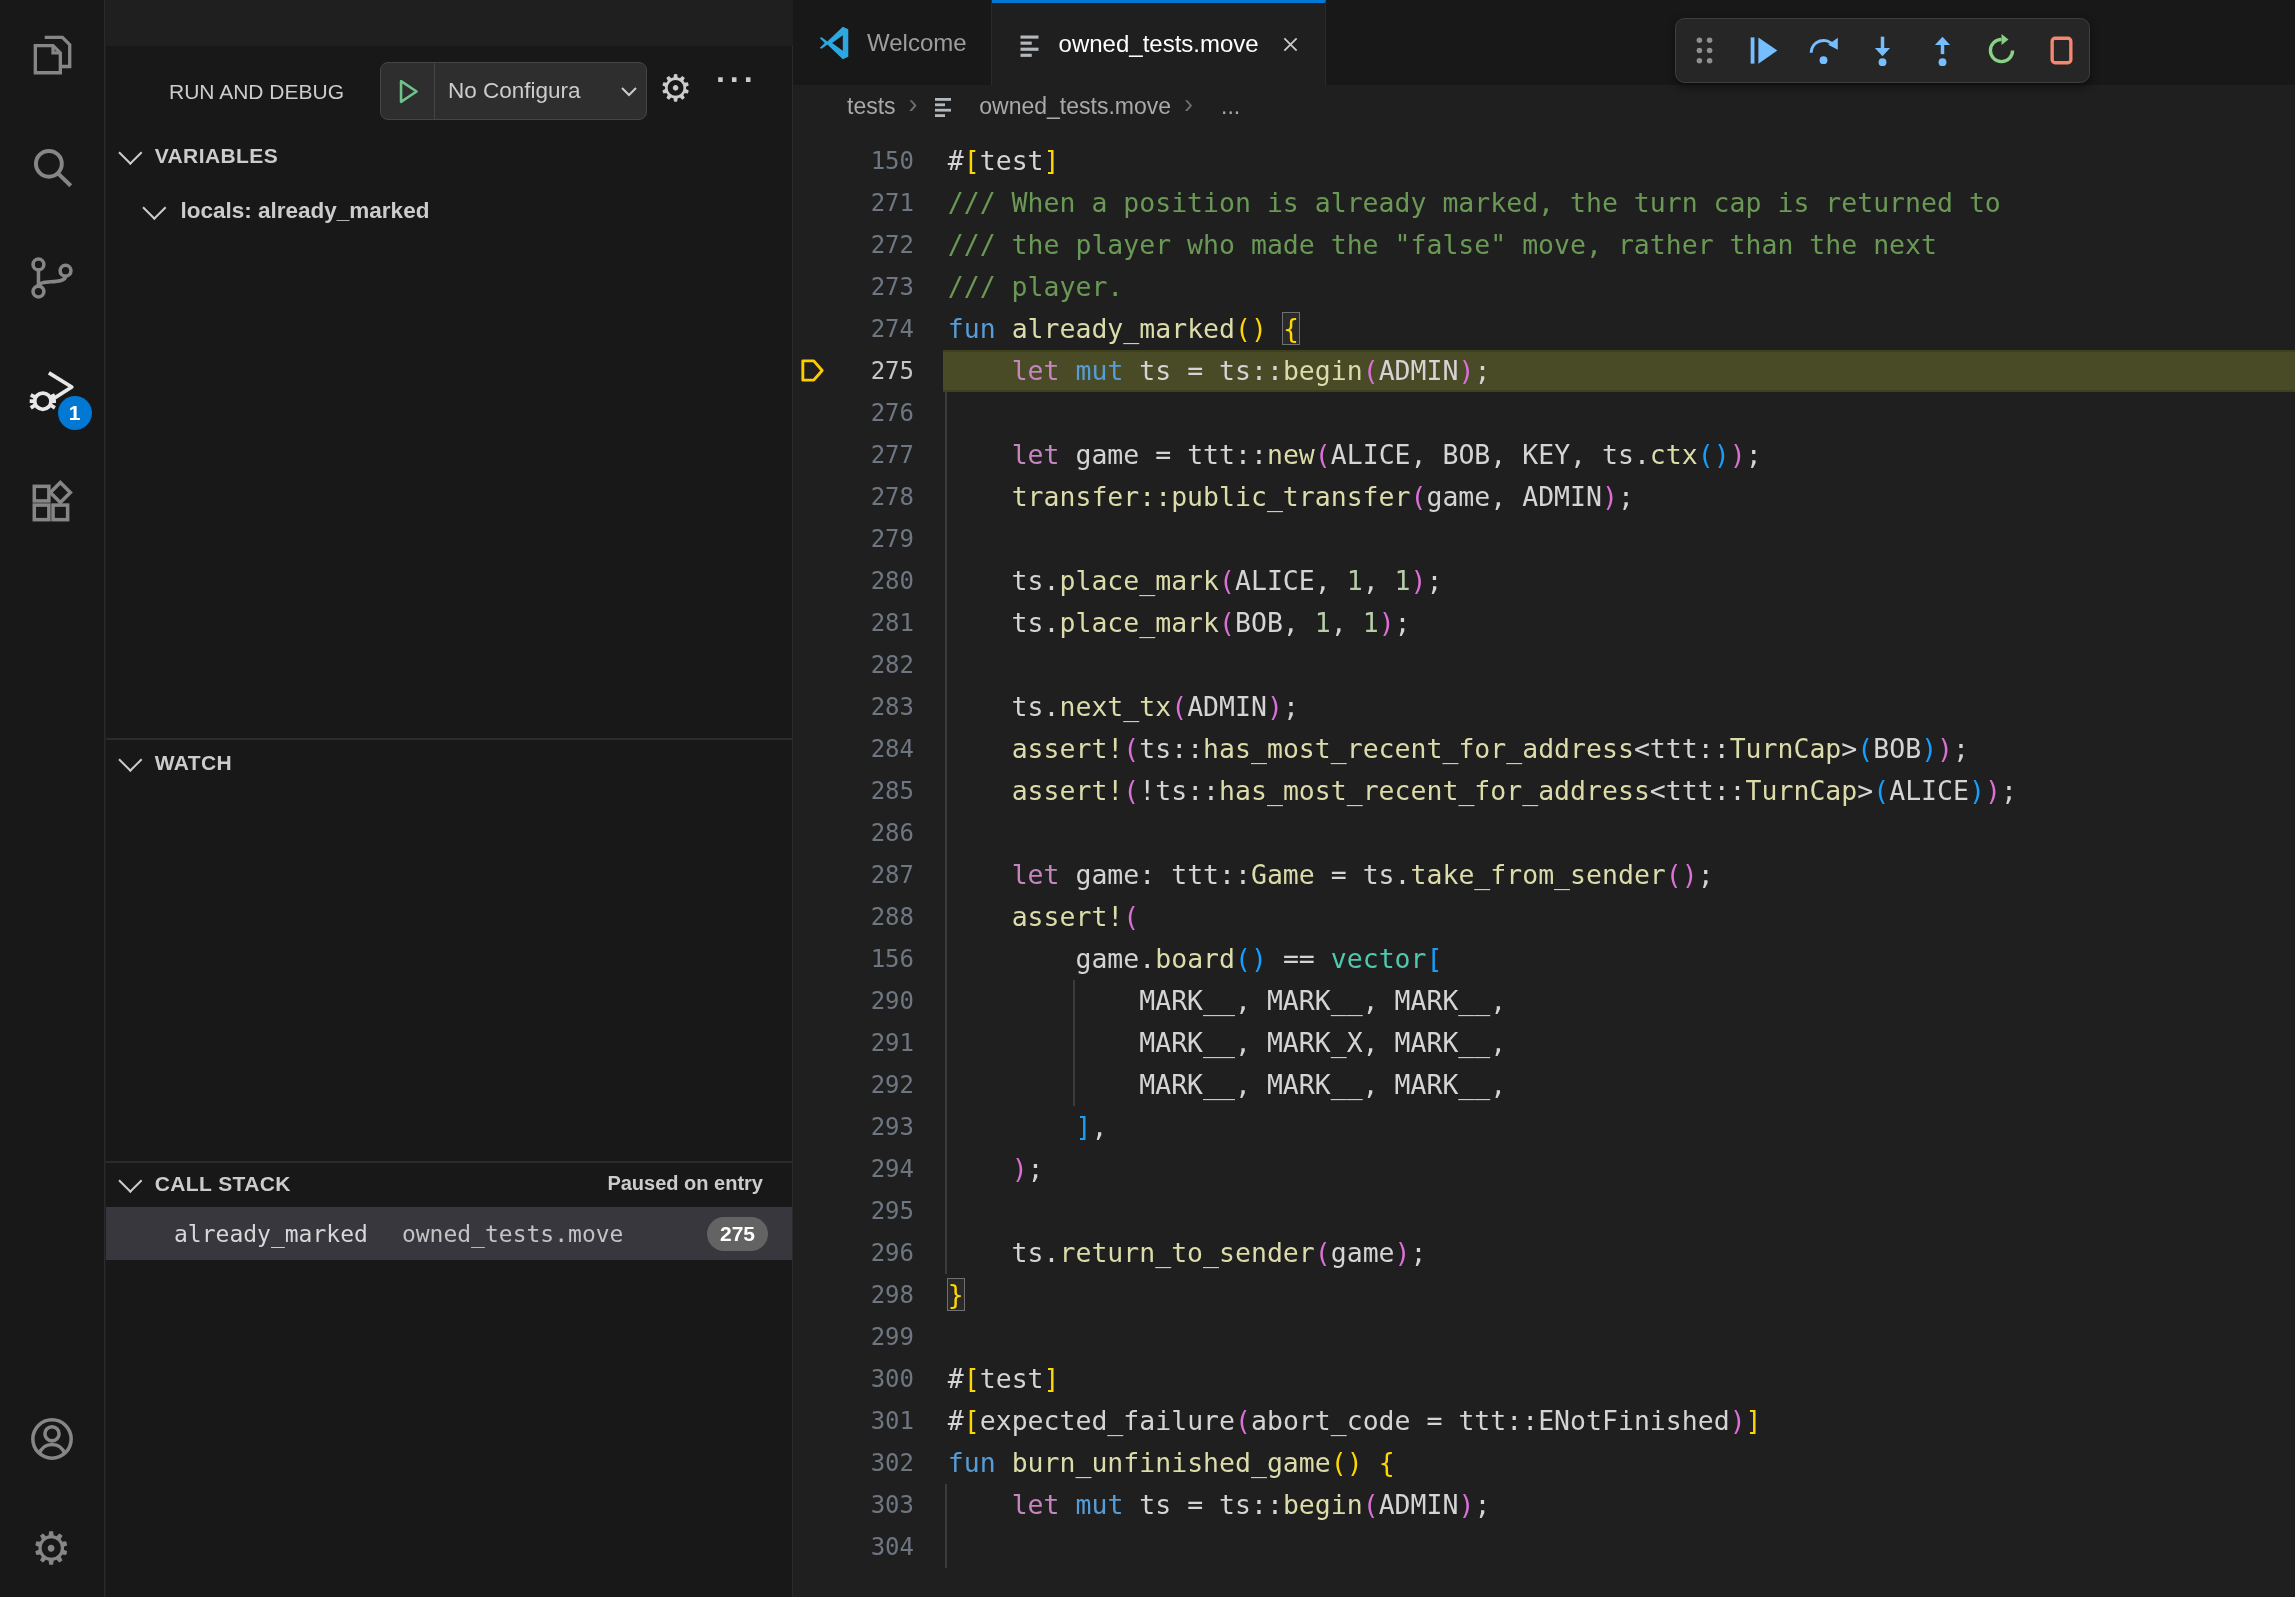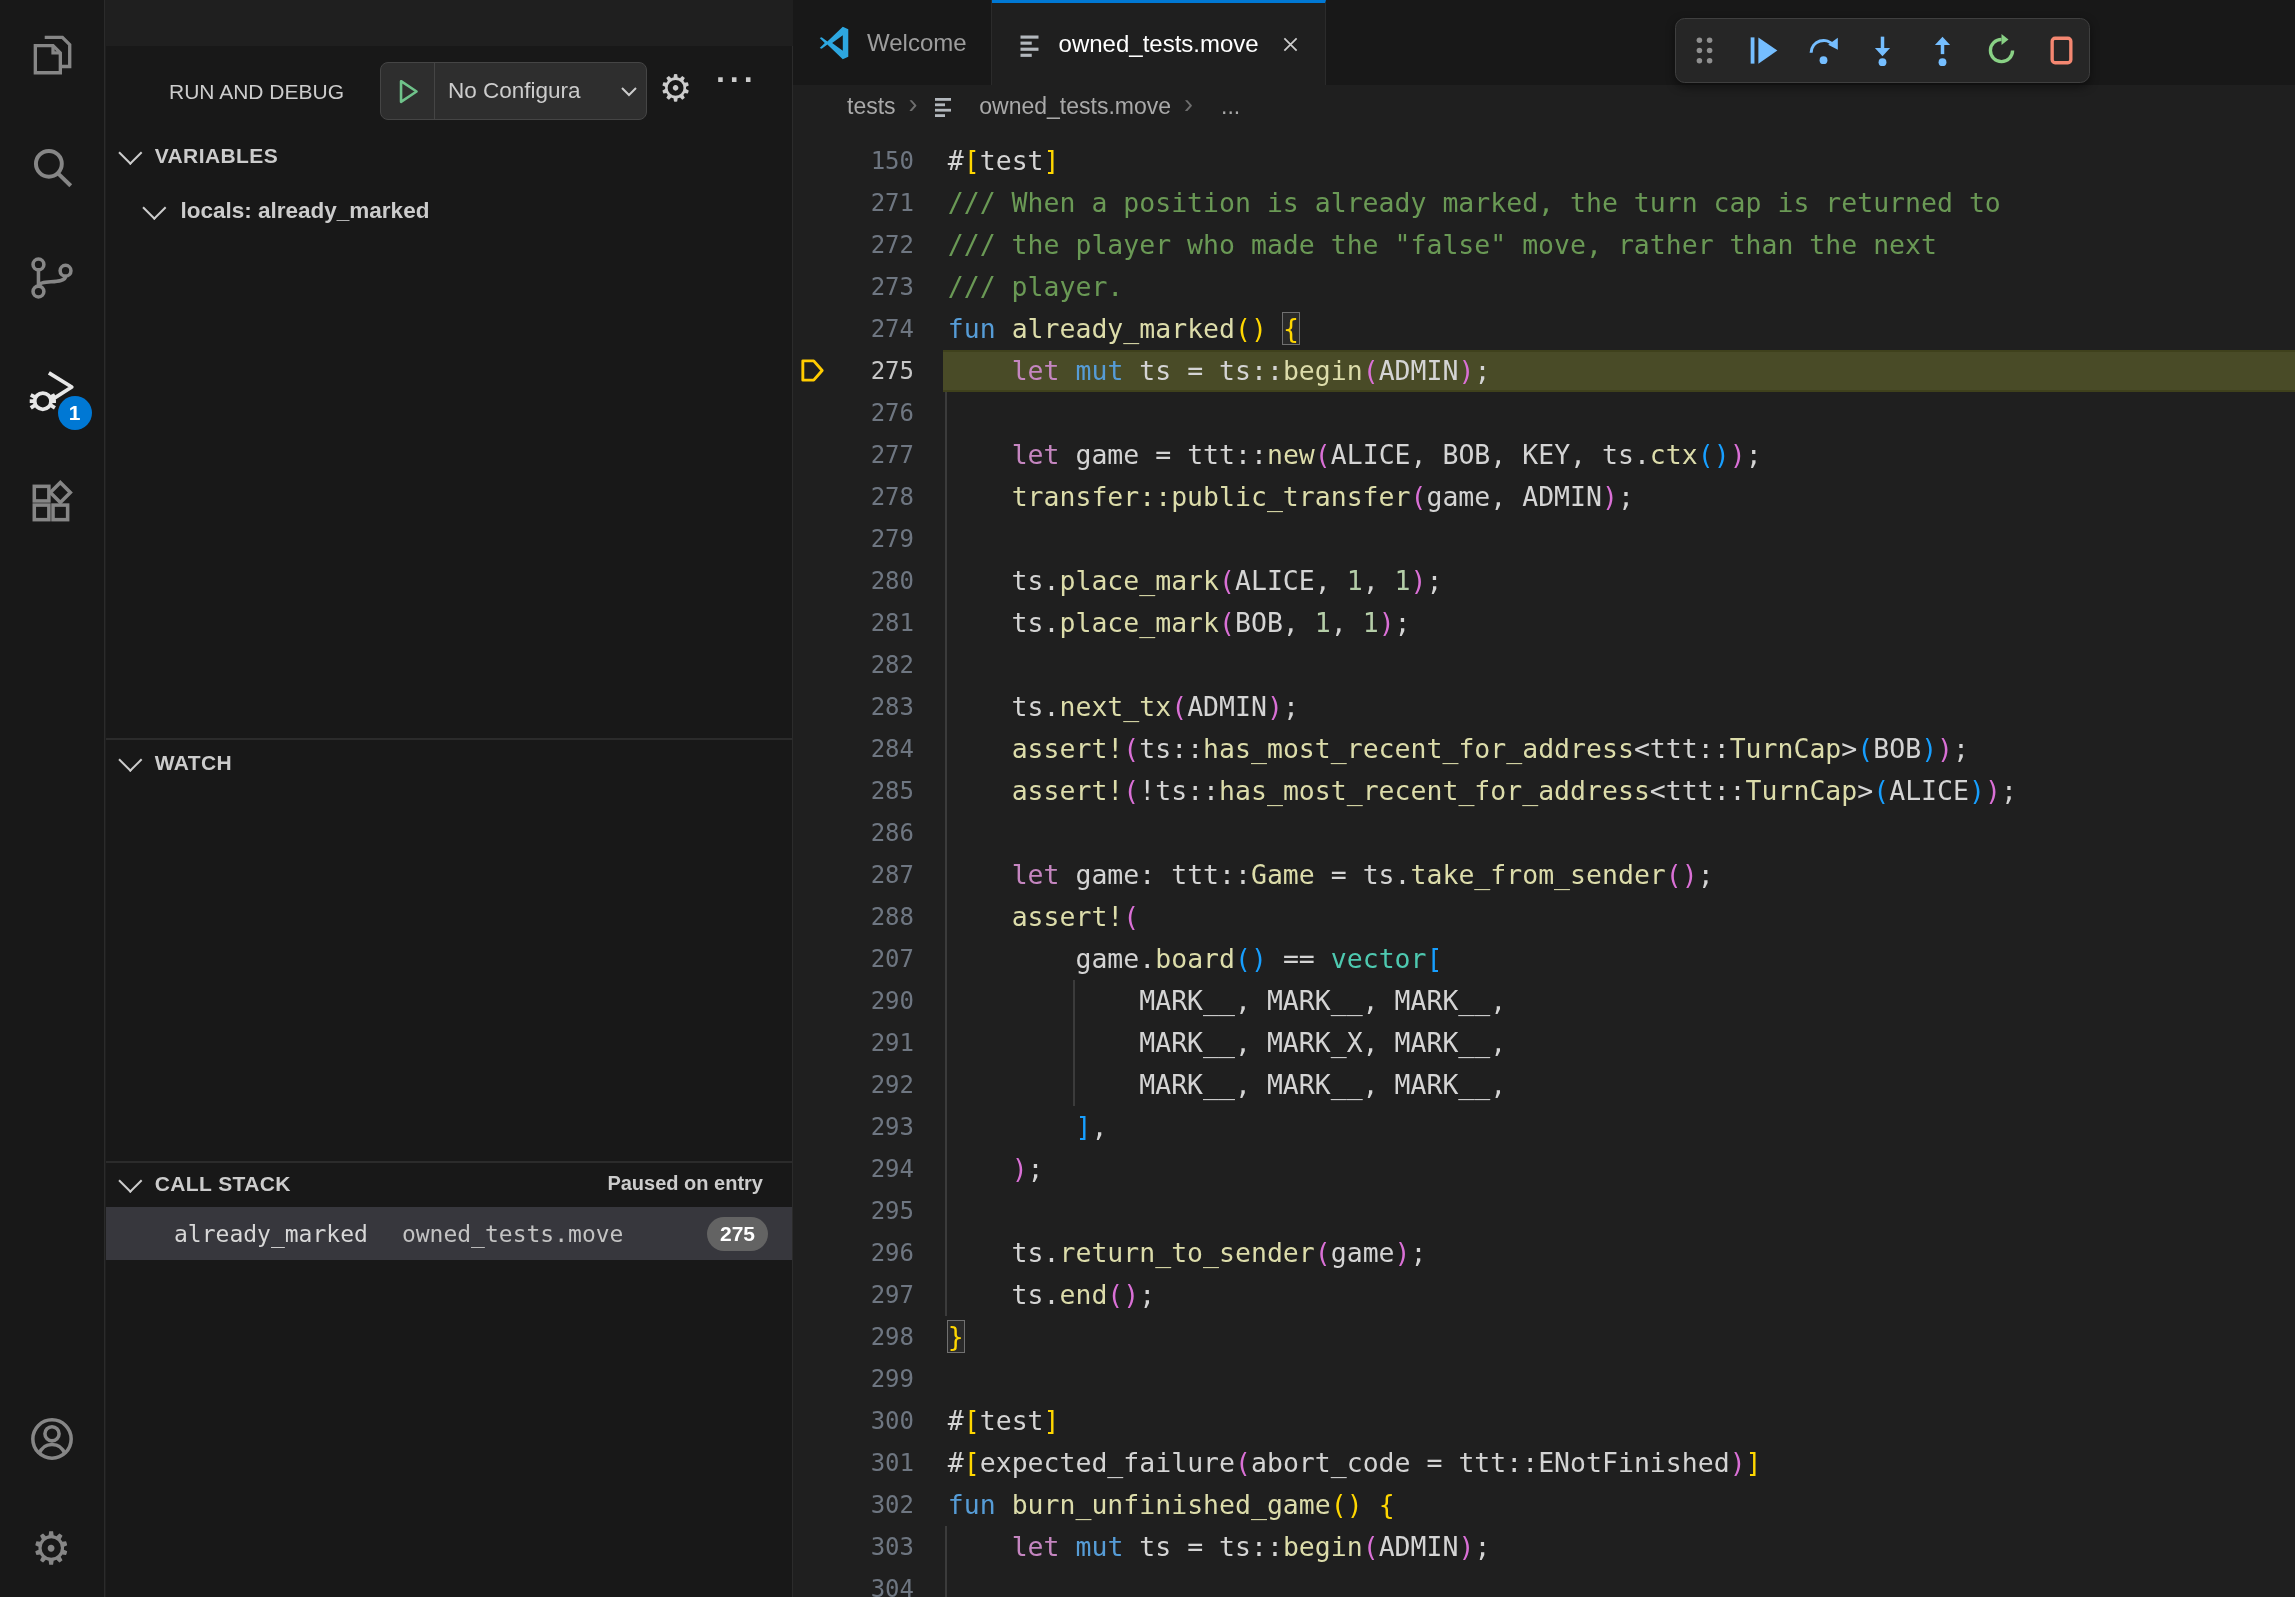--- a/index.html
+++ b/index.html
@@ -459,21 +459,21 @@
           <div class="lcontent"><div class="iguide" style="left: calc(0ch + 2.4px);"></div><span class="codetext"><span class="tk-w">    </span><span class="tk-kp">let</span><span class="tk-w"> game: ttt::</span><span class="tk-fn">Game</span><span class="tk-w"> = ts.</span><span class="tk-fn">take_from_sender</span><span class="tk-b2">(</span><span class="tk-b2">)</span><span class="tk-w">;</span></span></div>
         </div>
         <div class="code-row">
           <div class="gutter">
             <span class="lnum">288</span>
           </div>
           <div class="lcontent"><div class="iguide" style="left: calc(0ch + 2.4px);"></div><span class="codetext"><span class="tk-w">    </span><span class="tk-fn">assert!</span><span class="tk-b2">(</span></span></div>
         </div>
         <div class="code-row">
           <div class="gutter">
-            <span class="lnum">207</span>
+            <span class="lnum">156</span>
           </div>
           <div class="lcontent"><div class="iguide" style="left: calc(0ch + 2.4px);"></div><span class="codetext"><span class="tk-w">        game.</span><span class="tk-fn">board</span><span class="tk-b3">(</span><span class="tk-b3">)</span><span class="tk-w"> == </span><span class="tk-ty">vector</span><span class="tk-b3">[</span></span></div>
         </div>
         <div class="code-row">
           <div class="gutter">
             <span class="lnum">290</span>
           </div>
           <div class="lcontent"><div class="iguide" style="left: calc(0ch + 2.4px);"></div><div class="iguide" style="left: calc(8ch + 2.4px);"></div><span class="codetext"><span class="tk-w">            MARK__, MARK__, MARK__,</span></span></div>
         </div>
         <div class="code-row">
@@ -507,26 +507,20 @@
           <div class="lcontent"><div class="iguide" style="left: calc(0ch + 2.4px);"></div><span class="codetext"></span></div>
         </div>
         <div class="code-row">
           <div class="gutter">
             <span class="lnum">296</span>
           </div>
           <div class="lcontent"><div class="iguide" style="left: calc(0ch + 2.4px);"></div><span class="codetext"><span class="tk-w">    ts.</span><span class="tk-fn">return_to_sender</span><span class="tk-b2">(</span><span class="tk-w">game</span><span class="tk-b2">)</span><span class="tk-w">;</span></span></div>
         </div>
         <div class="code-row">
           <div class="gutter">
-            <span class="lnum">297</span>
-          </div>
-          <div class="lcontent"><div class="iguide" style="left: calc(0ch + 2.4px);"></div><span class="codetext"><span class="tk-w">    ts.</span><span class="tk-fn">end</span><span class="tk-b2">(</span><span class="tk-b2">)</span><span class="tk-w">;</span></span></div>
-        </div>
-        <div class="code-row">
-          <div class="gutter">
             <span class="lnum">298</span>
           </div>
           <div class="lcontent"><span class="codetext"><span class="tk-b1m">}</span></span></div>
         </div>
         <div class="code-row">
           <div class="gutter">
             <span class="lnum">299</span>
           </div>
           <div class="lcontent"><span class="codetext"></span></div>
         </div>

